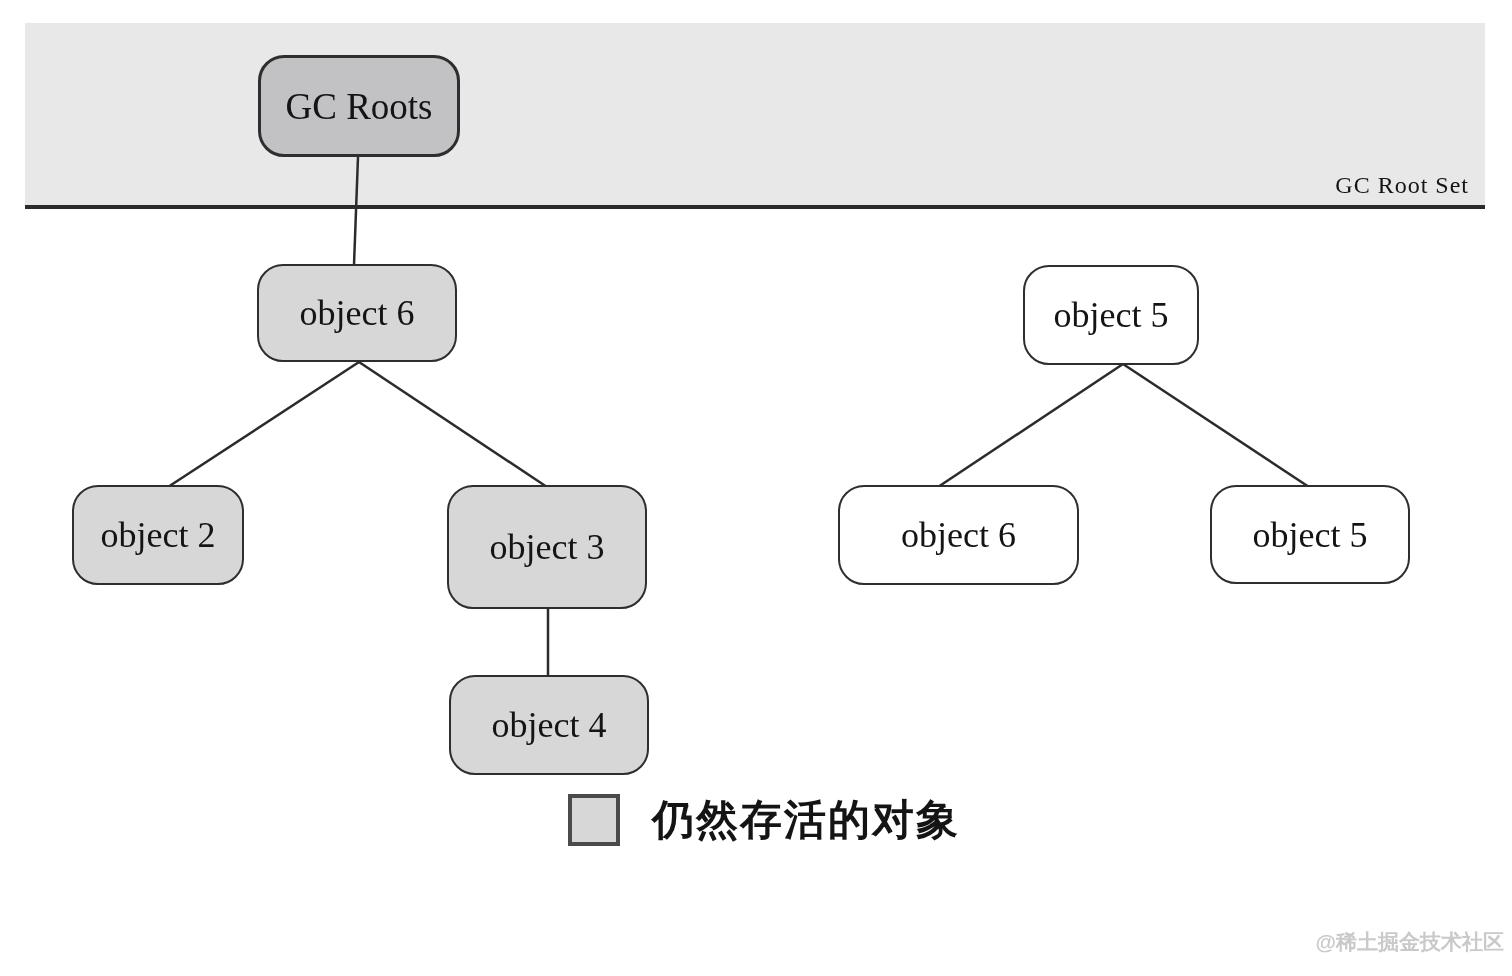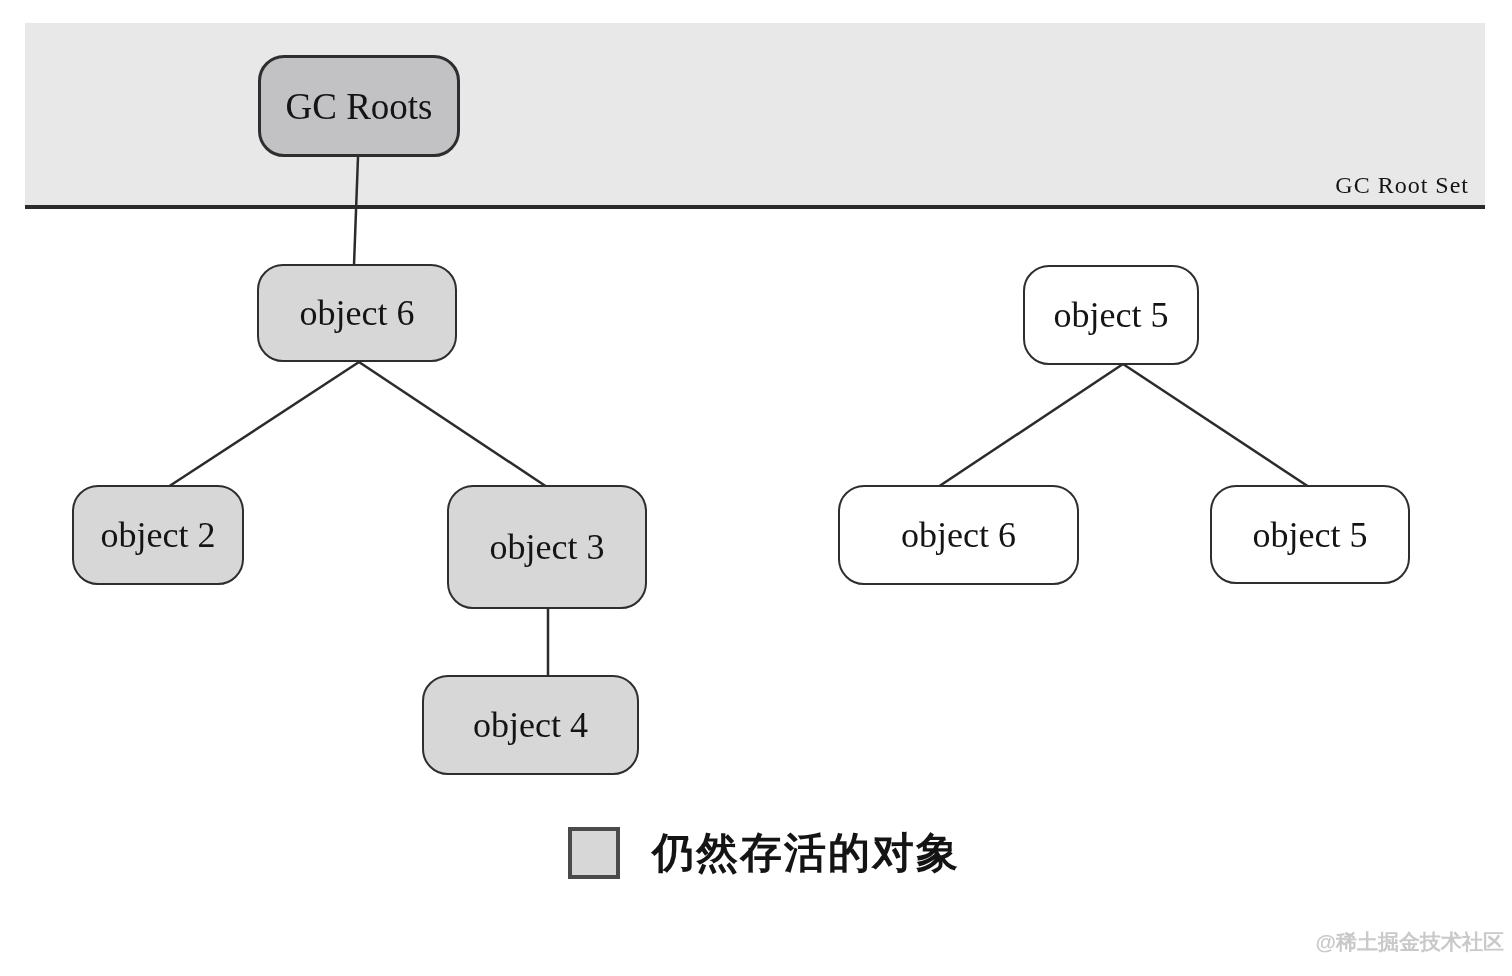--- a/index.html
+++ b/index.html
@@ -50,21 +50,21 @@
   .node.alive{
     background:var(--alive_fill,#d7d7d7);
     border:2px solid var(--border,#2e2e2e);
   }
   .node.collectable{
     background:var(--collectable_fill,#ffffff);
     border:2px solid var(--border,#2e2e2e);
   }
   
   .legend{
-    position:absolute;left:548px;top:828px;padding-left:20px;
+    position:absolute;left:548px;top:795px;padding-left:20px;
   }
   .legend-row{
     display:flex;align-items:center;
     margin-bottom:14px;
     height:50px;
   }
   .legend-swatch{
     width:44px;height:44px;
     box-sizing:content-box;
     flex:0 0 auto;
@@ -123,21 +123,21 @@
   </div>
 
   <div class="node alive" style="left:72px;top:485px;width:172px;height:100px">
     <span>object 2</span>
   </div>
 
   <div class="node alive" style="left:447px;top:485px;width:200px;height:124px">
     <span>object 3</span>
   </div>
 
-  <div class="node alive" style="left:422px;top:675px;width:217px;height:100px">
+  <div class="node alive" style="left:449px;top:675px;width:200px;height:100px">
     <span>object 4</span>
   </div>
 
   <div class="node collectable" style="left:1023px;top:265px;width:176px;height:100px">
     <span>object 5</span>
   </div>
 
   <div class="node collectable" style="left:838px;top:485px;width:241px;height:100px">
     <span>object 6</span>
   </div>

